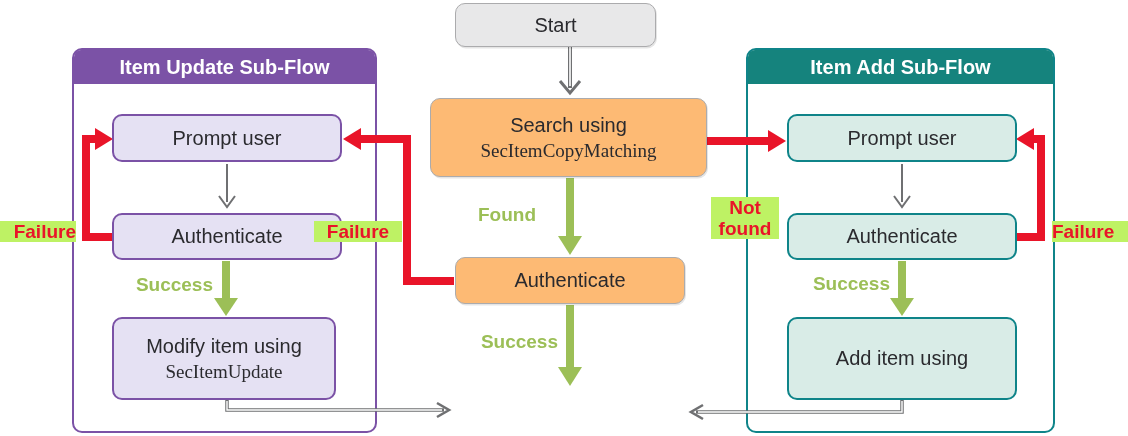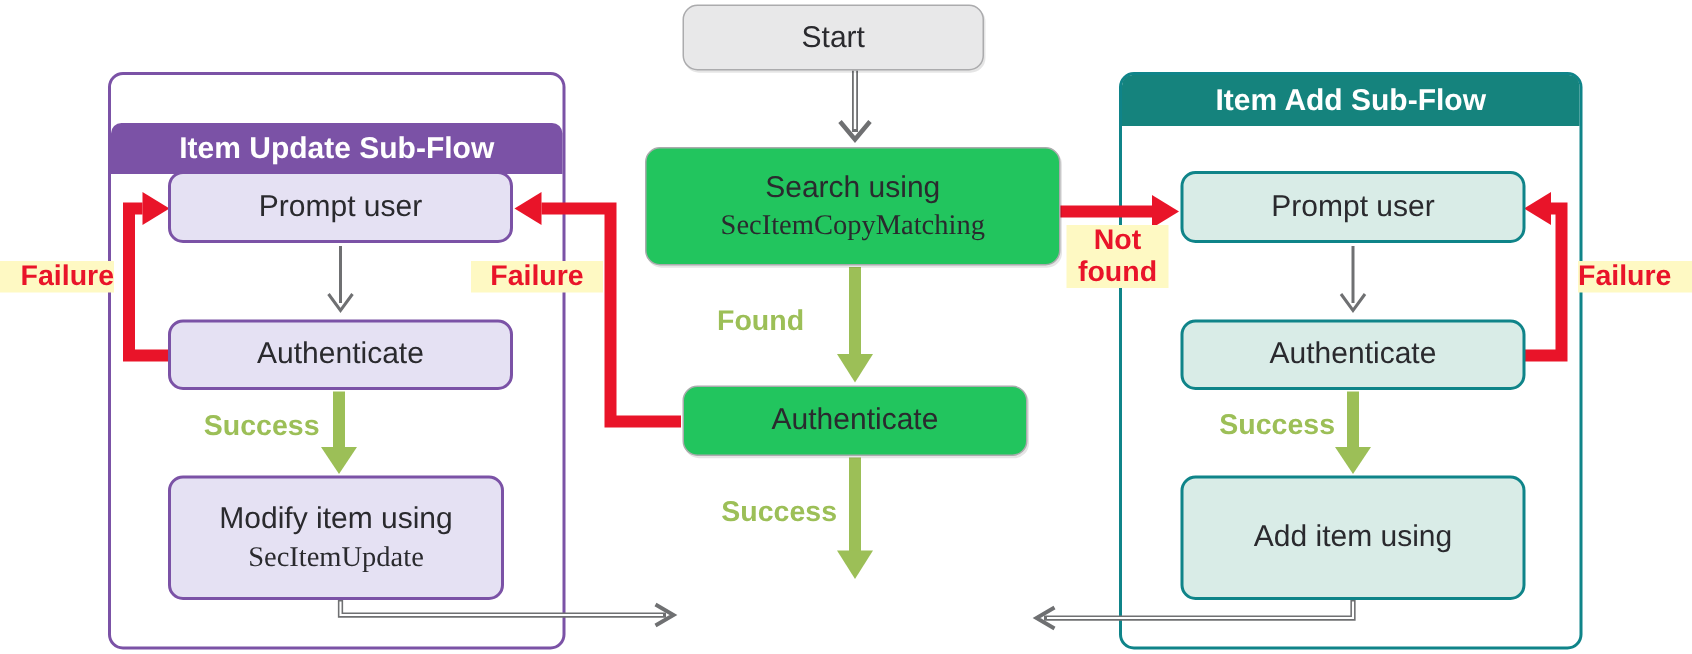--- a/index.html
+++ b/index.html
@@ -8,40 +8,40 @@
     font-family:"Liberation Sans","DejaVu Sans",sans-serif;
     color:var(--node-text,#2A2A2E);
     overflow:hidden;
   }
   
   .panel{position:absolute;border:2.5px solid;border-radius:10px;background:#ffffff;z-index:1;box-sizing:border-box;}
   .panel.purple{border-color:var(--purple,#7B52A6);}
   .panel.teal{border-color:var(--teal-border,#0F8489);}
   .panel-header{height:34px;line-height:34px;text-align:center;color:#ffffff;
     font-weight:bold;font-size:20px;border-radius:7px 7px 0 0;}
-  .panel.purple .panel-header{background:var(--purple,#7B52A6);margin-top:32px;}
+  .panel.purple .panel-header{background:var(--purple,#7B52A6);}
   .panel.teal .panel-header{background:var(--teal-header,#15837D);}
   
   #arrows{position:absolute;left:0;top:0;z-index:2;}
   
   .node{
     position:absolute;box-sizing:border-box;border-radius:10px;
     display:flex;flex-direction:column;align-items:center;justify-content:center;
     font-size:20px;line-height:1.32;text-align:center;z-index:3;
   }
   .node.gray{background:var(--gray-fill,#E8E8E9);border:1.5px solid var(--gray-border,#ABABAD);box-shadow:1px 1.5px 0 rgba(0,0,0,0.10);}
-  .node.white{background:#22c55e;border:1.5px solid var(--gray-border,#ABABAD);box-shadow:1px 1.5px 0 rgba(0,0,0,0.10);}
+  .node.white{background:#fdba74;border:1.5px solid var(--gray-border,#ABABAD);box-shadow:1px 1.5px 0 rgba(0,0,0,0.10);}
   .node.purple{background:var(--purple-fill,#E5E1F3);border:2px solid var(--purple,#7B52A6);}
   .node.teal{background:var(--teal-fill,#D9ECE7);border:2px solid var(--teal-border,#0F8489);}
   .mono{font-family:Liberation Serif, serif;font-size:19px;}
   
   .edge-label{
     position:absolute;font-weight:bold;font-size:19px;line-height:21px;z-index:4;white-space:nowrap;
   }
-  .edge-label.red{color:var(--red,#E91429);background:#fef9c3;}
+  .edge-label.red{color:var(--red,#E91429);background:#bef264;margin-top:47px;}
   .edge-label.green{color:var(--green,#9CBF57);}
   .edge-label.wrap{white-space:normal;text-align:center;}
 </style>
 </head>
 <body>
 
 <div id="canvas">
 
   <div class="panel purple" style="left:72px;top:48px;width:305px;height:385px;">
     <div class="panel-header">Item Update Sub-Flow</div>

